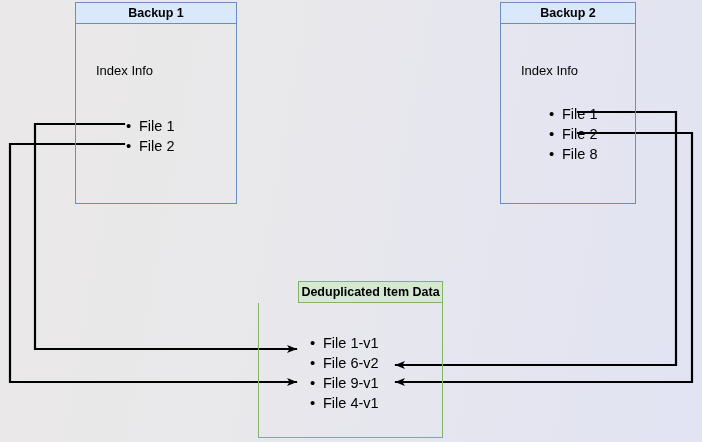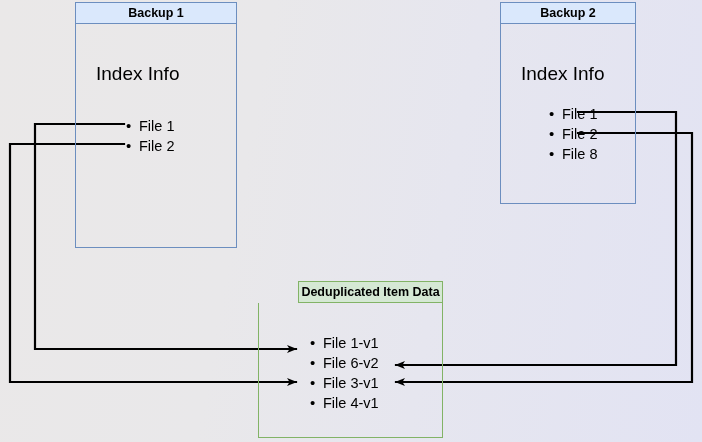--- a/index.html
+++ b/index.html
@@ -59,21 +59,21 @@
     border: 1px solid #82b366;
     margin-left: 40px;
   }
   .green .node-body {
     background: transparent;
     border: 1px solid #82b366;
     border-top: none;
   }
   .index-label {
     position: absolute;
-    font-size: 19px;
+    font-size: 13px;
     color: #000;
     white-space: nowrap;
     text-align: right;
   }
   ul.file-list {
     position: absolute;
     margin: 0;
     padding: 0 0 0 17px;
     list-style: none;
     font-size: 14.5px;
@@ -111,21 +111,21 @@
 
     <path d="M 124,124 L 35,124 L 35,349 L 296,349" fill="none" stroke="#000000" stroke-width="2.2" stroke-linecap="square" stroke-linejoin="miter" marker-end="url(#arrR)"></path>
 
     <path d="M 124,144 L 10,144 L 10,382 L 296,382" fill="none" stroke="#000000" stroke-width="2.2" stroke-linecap="square" stroke-linejoin="miter" marker-end="url(#arrR)"></path>
 
     <path d="M 578,112 L 676,112 L 676,365 L 396,365" fill="none" stroke="#000000" stroke-width="2.2" stroke-linecap="square" stroke-linejoin="miter" marker-end="url(#arrL)"></path>
 
     <path d="M 578,133 L 692,133 L 692,382 L 396,382" fill="none" stroke="#000000" stroke-width="2.2" stroke-linecap="square" stroke-linejoin="miter" marker-end="url(#arrL)"></path>
   </svg>
 
-  <div class="node blue" style="left:75px; top:2px; width:162px; height:246px;">
+  <div class="node blue" style="left:75px; top:2px; width:162px; height:202px;">
     <div class="node-header">Backup 1</div>
     <div class="node-body">
       <div class="index-label" style="left:20px; top:39px;">Index Info</div>
       <ul class="file-list" style="left:46px; top:92px;">
         <li>File 1</li>
         <li>File 2</li>
       </ul>
     </div>
   </div>
 
@@ -140,19 +140,19 @@
       </ul>
     </div>
   </div>
 
   <div class="node green" style="left:258px; top:281px; width:185px; height:157px;">
     <div class="node-header">Deduplicated Item Data</div>
     <div class="node-body">
       <ul class="file-list" style="left:47px; top:30px;">
         <li>File 1-v1</li>
         <li>File 6-v2</li>
-        <li>File 3-v1</li>
+        <li>File 9-v1</li>
         <li>File 4-v1</li>
       </ul>
     </div>
   </div>
 
 </div>
 
 </body></html>

